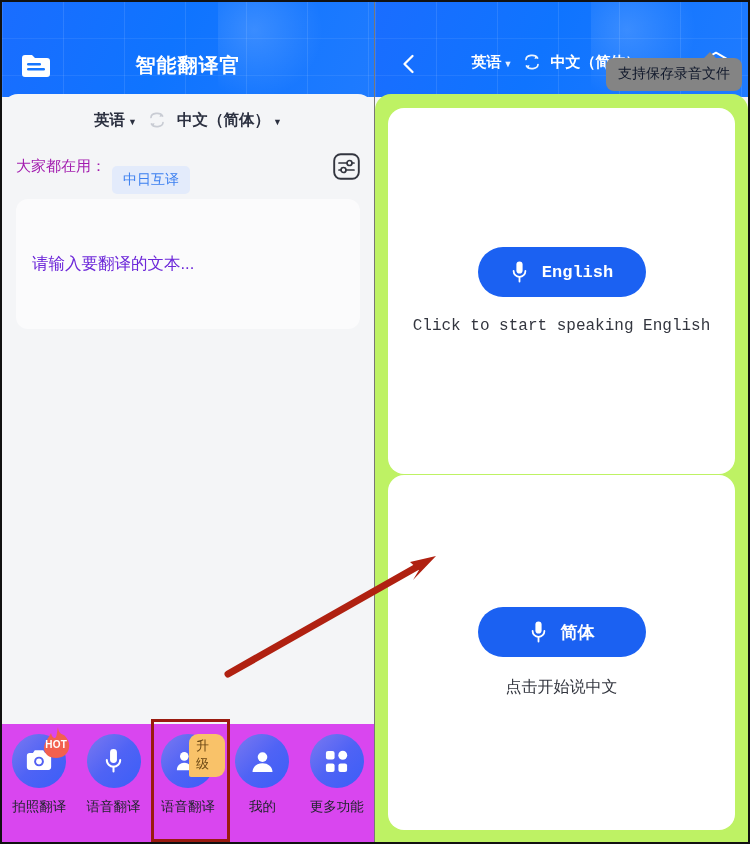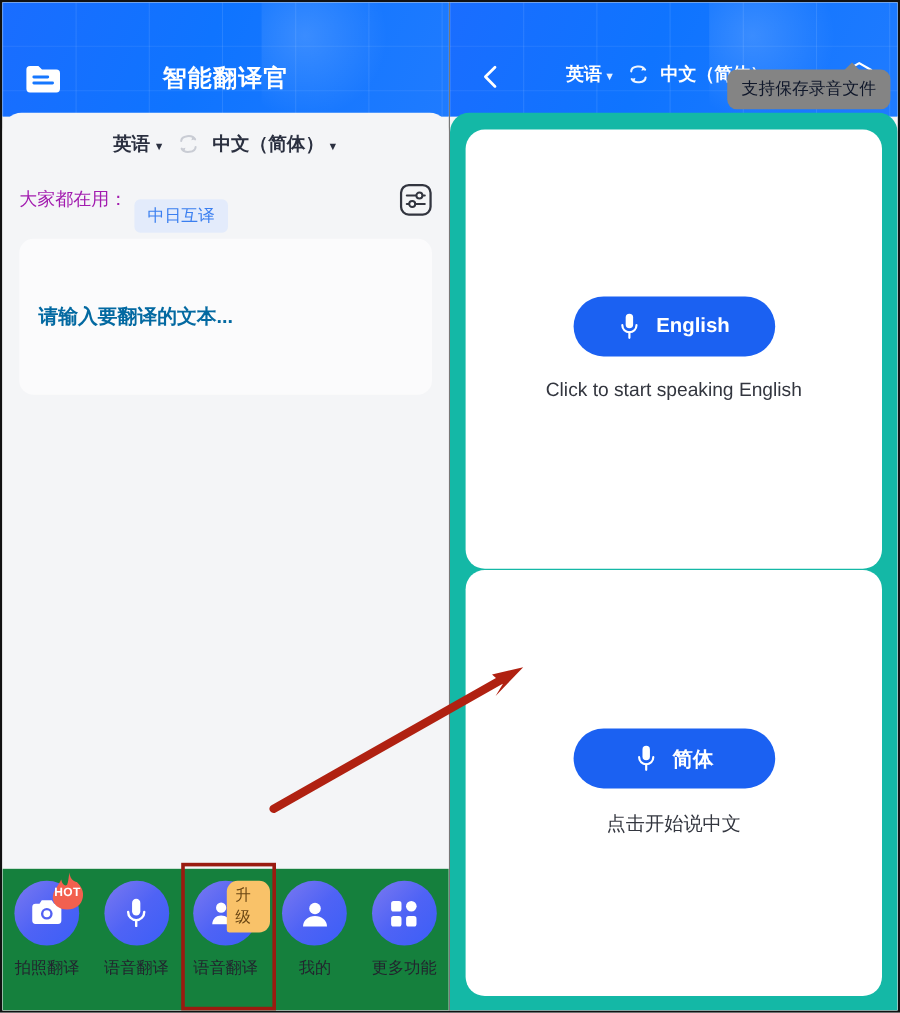--- a/index.html
+++ b/index.html
@@ -109,30 +109,29 @@
 
   .input-card {
     margin: 13px 14px 0 14px;
     height: 130px;
     background: #fbfbfc;
     border-radius: 12px;
     padding: 0 16px;
     display: flex; align-items: center;
   }
   .input-placeholder {
-    color: #0369a1;
+    color: #6d28d9;
     font-size: 16.5px;
-    font-weight: bold;
   }
 
   
   .tabbar {
     position: absolute; left: 0; right: 0; bottom: 0;
     height: 118px;
-    background: #15803d;
+    background: #d946ef;
     display: flex;
     align-items: flex-start;
     padding-top: 10px;
   }
   .tab {
     position: relative;
     flex: 1;
     display: flex; flex-direction: column; align-items: center;
   }
   .tab .bubble {
@@ -171,22 +170,22 @@
     left: 149px; top: 717px;
     width: 79px; height: 123px;
     border: 3px solid #9a1b10;
     pointer-events: none;
     z-index: 5;
   }
 
   
   .rsheet {
     position: absolute; left: 0; right: 0; top: 92px; bottom: 0;
-    background: #14b8a6;
-    border-top-left-radius: 16px; border-top-right-radius: 16px;
+    background: #bef264;
+    border-top-left-radius: 16px; border-top-right-radius: 16px; font-family: Liberation Mono, monospace;
   }
   .speak-card {
     position: absolute; left: 13px; right: 13px;
     background: #fff;
     border-radius: 16px;
     display: flex; flex-direction: column;
     align-items: center; justify-content: center;
   }
   .speak-card.top    { top: 14px;  height: 366px; }
   .speak-card.bottom { top: 381px; height: 355px; text-align: center; }

